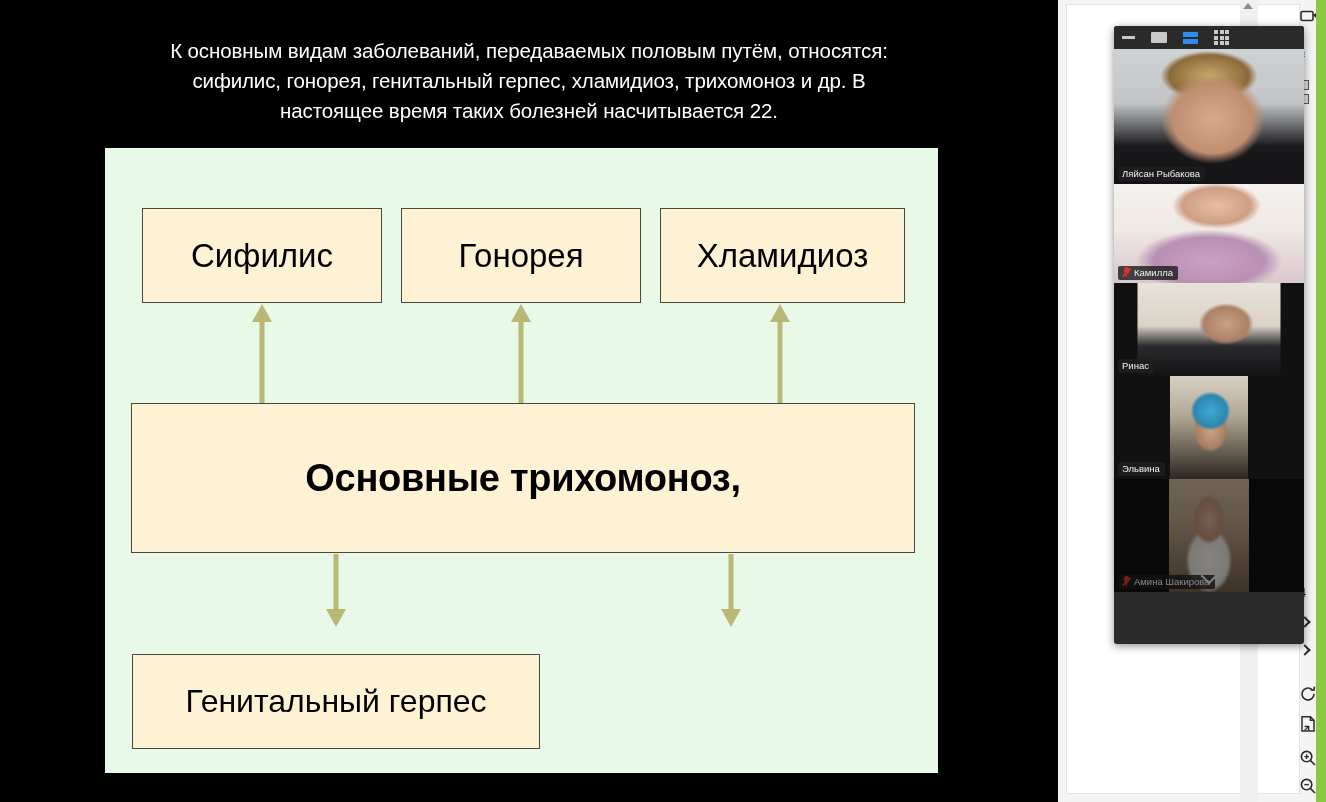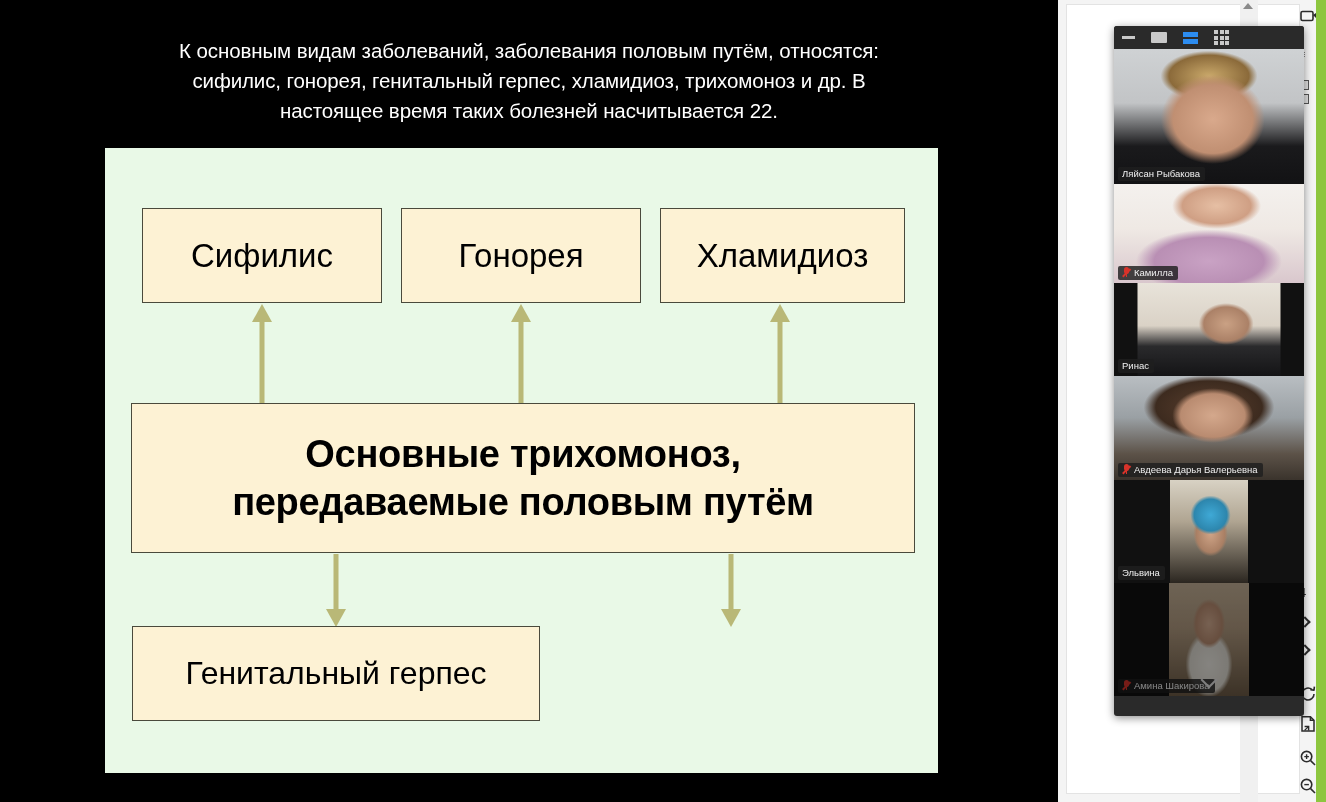--- a/index.html
+++ b/index.html
@@ -40,21 +40,21 @@
     display:flex; align-items:center; justify-content:center;
     color:#000000;
     text-align:center;
     font-family:"Liberation Sans", sans-serif;
   }
   .node-top{ font-size:33px; }
   .node-center{
     font-size:38px; font-weight:bold; line-height:48px;
     letter-spacing:-0.3px;
   }
-  .node-bottom{ font-size:32px; }
+  .node-bottom{ font-size:32px;margin-top:28px; }
 
   
   #node-syphilis { left:37px;  top:60px;  width:240px; height:95px; }
   #node-gonorrhea{ left:296px; top:60px;  width:240px; height:95px; }
   #node-chlamydia{ left:555px; top:60px;  width:245px; height:95px; }
   
   #node-center   { left:26px;  top:255px; width:784px; height:150px; }
   
   #node-herpes   { left:27px;  top:478px; width:408px; height:95px; }
   #node-trich    { left:452px; top:478px; width:348px; height:95px; }
@@ -142,21 +142,21 @@
     position:absolute; left:1301px; width:8px; height:8px;
     border-right:2px solid #2b2b2b; border-bottom:2px solid #2b2b2b;
     transform:rotate(-45deg);
   }
   #chev-1{ top:618px; }
   #chev-2{ top:646px; }
 
   
   #video-panel{
     position:absolute; left:1114px; top:26px;
-    width:190px; height:690px;
+    width:190px; height:618px;
     background:#2a2a2a;
     border-radius:3px;
     box-shadow:0 2px 8px rgba(0,0,0,0.45);
     overflow:hidden;
   }
   #video-toolbar{
     position:relative; height:23px; background:#2a2a2a;
     display:flex; align-items:center; gap:16px; padding-left:8px;
   }
   .tb-min{ width:13px; height:3px; background:#c9c9c9; }
@@ -234,21 +234,21 @@
       radial-gradient(ellipse 24% 26% at 50% 36%, #d8b094 0%, #bb8e72 68%, rgba(0,0,0,0) 84%),
       radial-gradient(ellipse 34% 34% at 50% 72%, #f2efe8 0%, #e1ddd4 70%, rgba(0,0,0,0) 86%),
       linear-gradient(180deg, #c8b49a 0%, #b49d82 40%, #6d5b46 100%); }
 </style>
 </head>
 <body>
 
 <div id="slide-area">
 
   <div id="slide-title">
-    <div>К основным видам заболеваний, заболевания половым путём, относятся:</div>
+    <div>К основным видам заболеваний, передаваемых половым путём, относятся:</div>
     <div>сифилис, гонорея, генитальный герпес, хламидиоз, трихомоноз и др. В</div>
     <div>настоящее время таких болезней насчитывается  22.</div>
   </div>
 
   <div id="diagram-panel">
 
     <div class="node node-top" id="node-syphilis">
       <span>Сифилис</span>
     </div>
     <div class="node node-top" id="node-gonorrhea">
@@ -267,21 +267,20 @@
         <span class="shaft"></span>
     </div>
     <div class="arrow up" id="arrow-chlamydia">
       <span class="head"></span>
         <span class="shaft"></span>
     </div>
 
     <div class="node node-center" id="node-center">
       <div>
         <div>Основные трихомоноз,</div>
-        <div>передаваемые половым путём</div>
       </div>
     </div>
 
     <div class="arrow down" id="arrow-herpes">
       <span class="shaft"></span>
         <span class="head"></span>
     </div>
     <div class="arrow down" id="arrow-trich">
       <span class="shaft"></span>
         <span class="head"></span>
@@ -392,31 +391,20 @@
       </div>
     </div>
 
     <div class="tile letterbox" style="height:93px;padding-left:36px;">
       <div class="inner p3" style="width:143px;"></div>
       <div class="namebar">
         <span class="label">Ринас</span>
       </div>
     </div>
 
-    <div class="tile" style="height:104px;">
-      <div class="vid p4"></div>
-      <div class="namebar">
-        <span class="mic-muted">
-          <span class="body"></span>
-            <span class="stand"></span>
-            <span class="slash"></span>
-        </span>
-        <span class="label">Авдеева Дарья Валерьевна</span>
-      </div>
-    </div>
 
     <div class="tile letterbox" style="height:103px;padding-left:27px;">
       <div class="inner p5" style="width:78px;"></div>
       <div class="namebar">
         <span class="label">Эльвина</span>
       </div>
     </div>
 
     <div class="tile letterbox dimmed" style="height:113px;">
       <div class="inner p6" style="width:80px;"></div>

